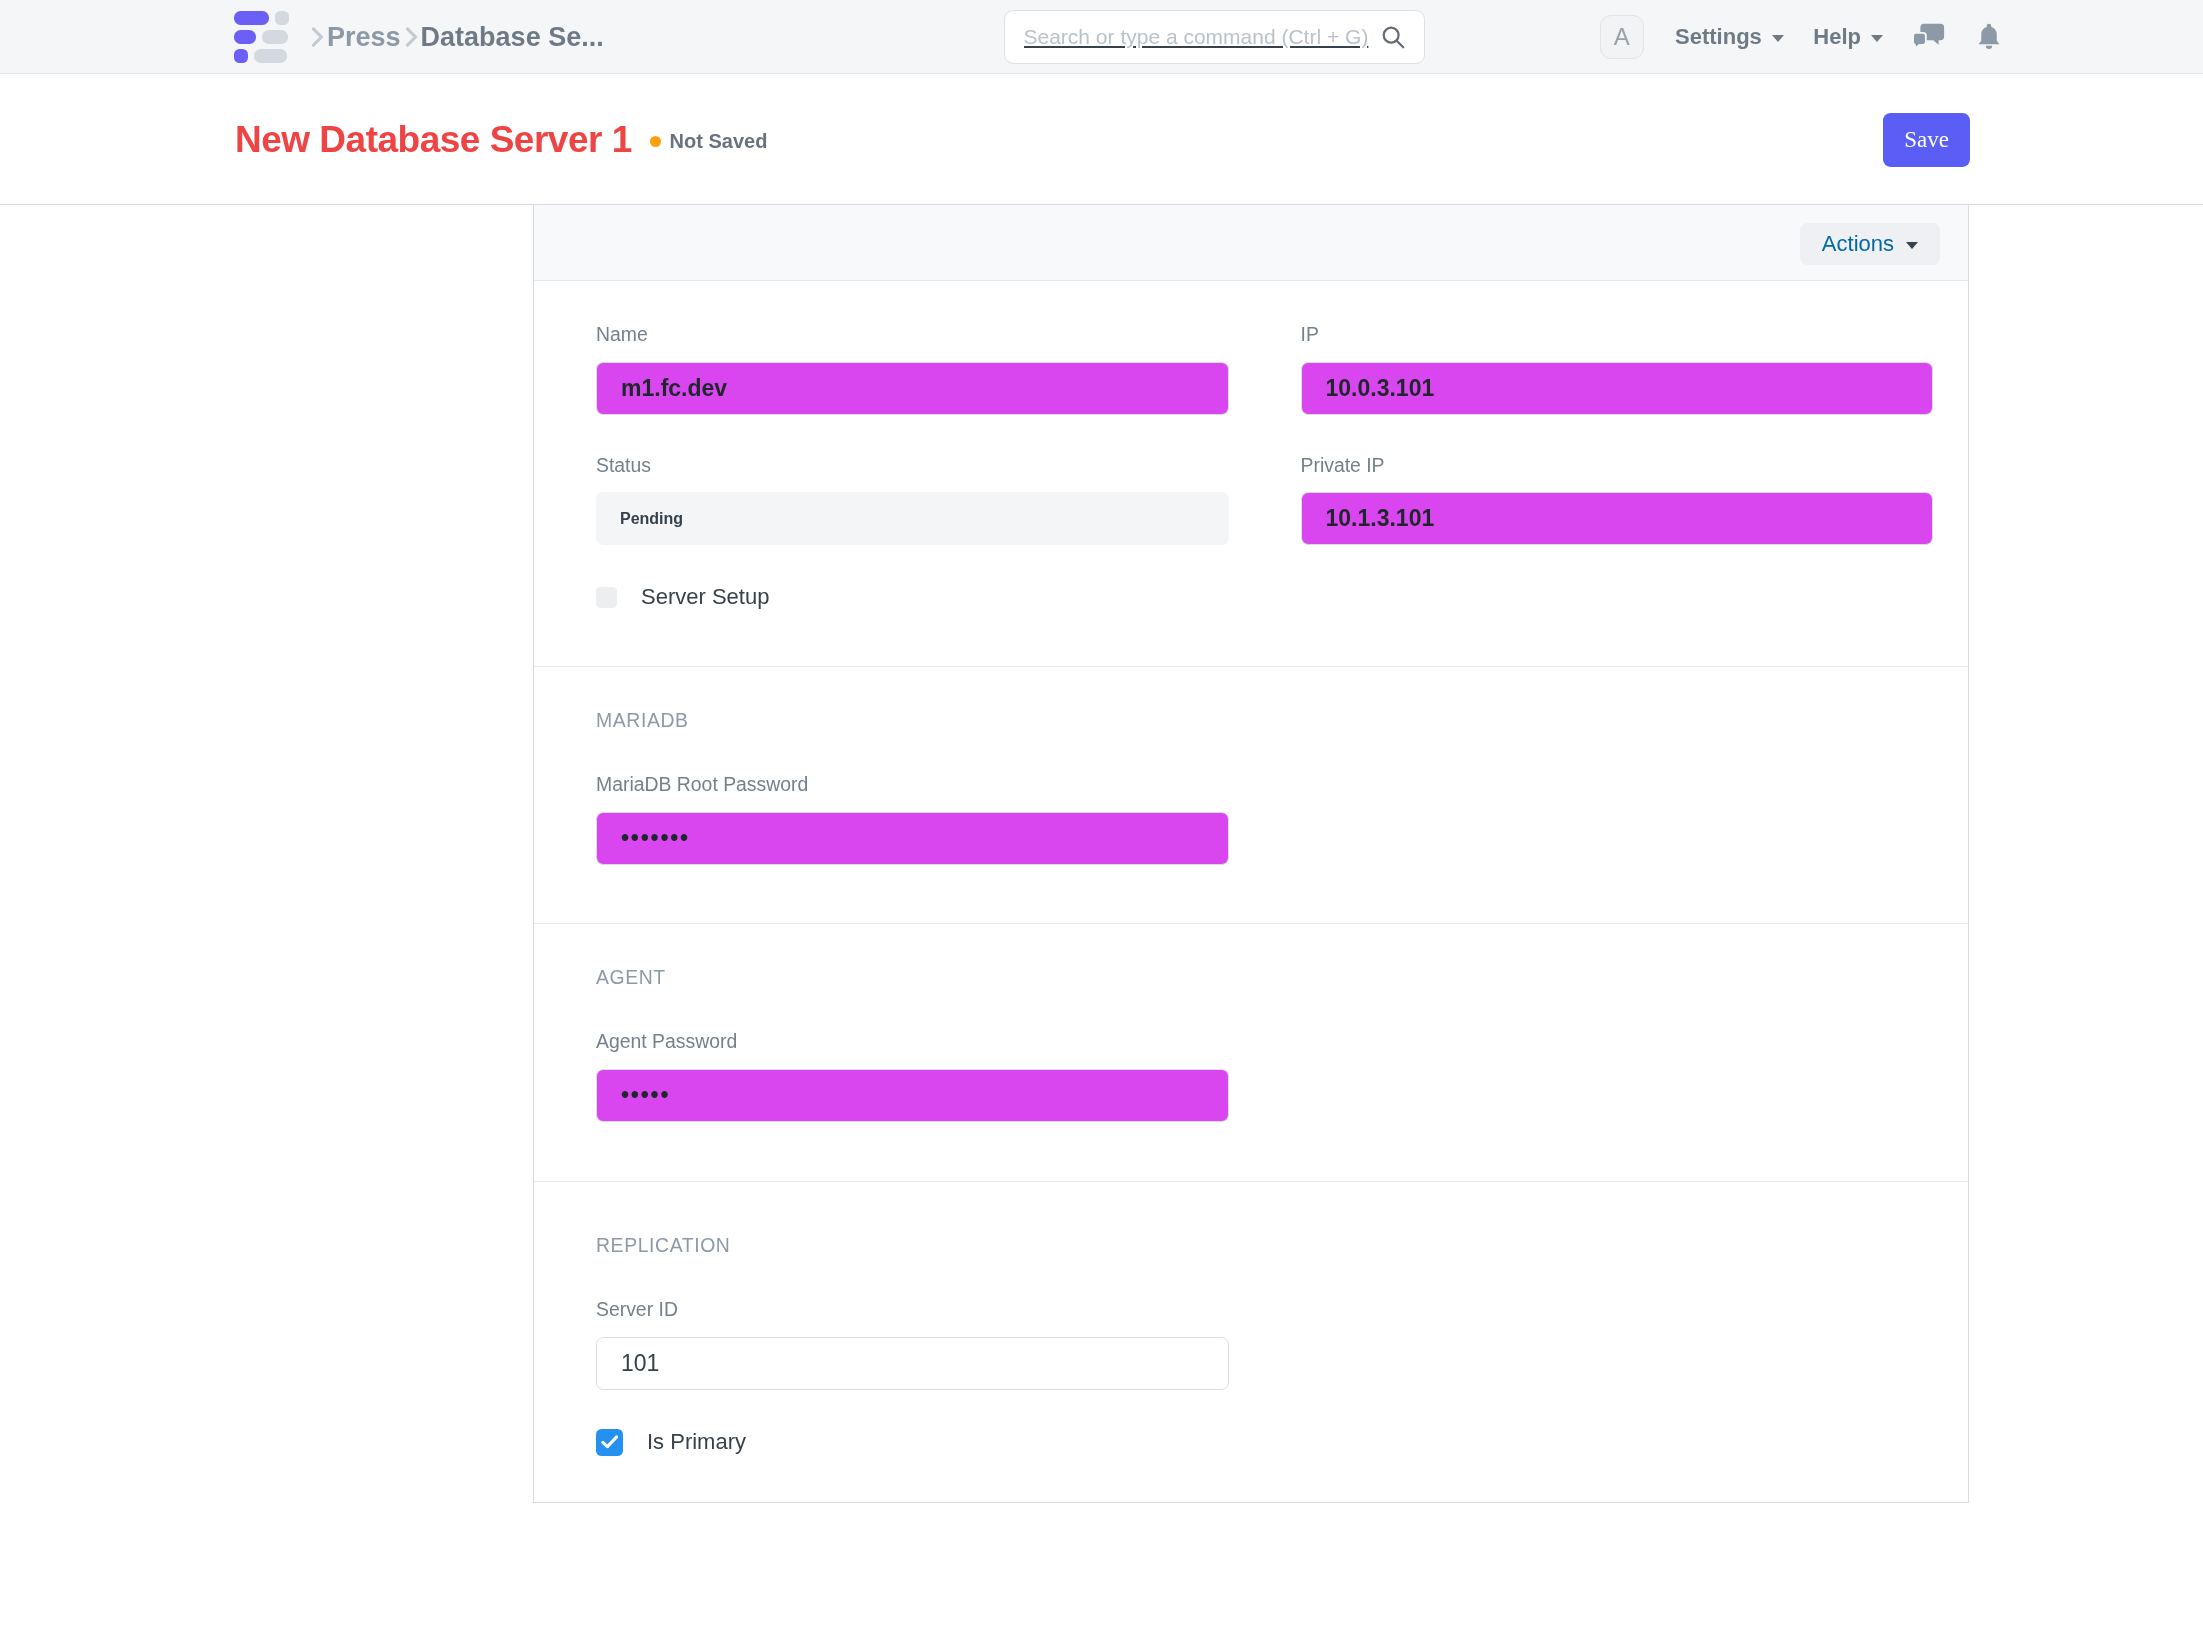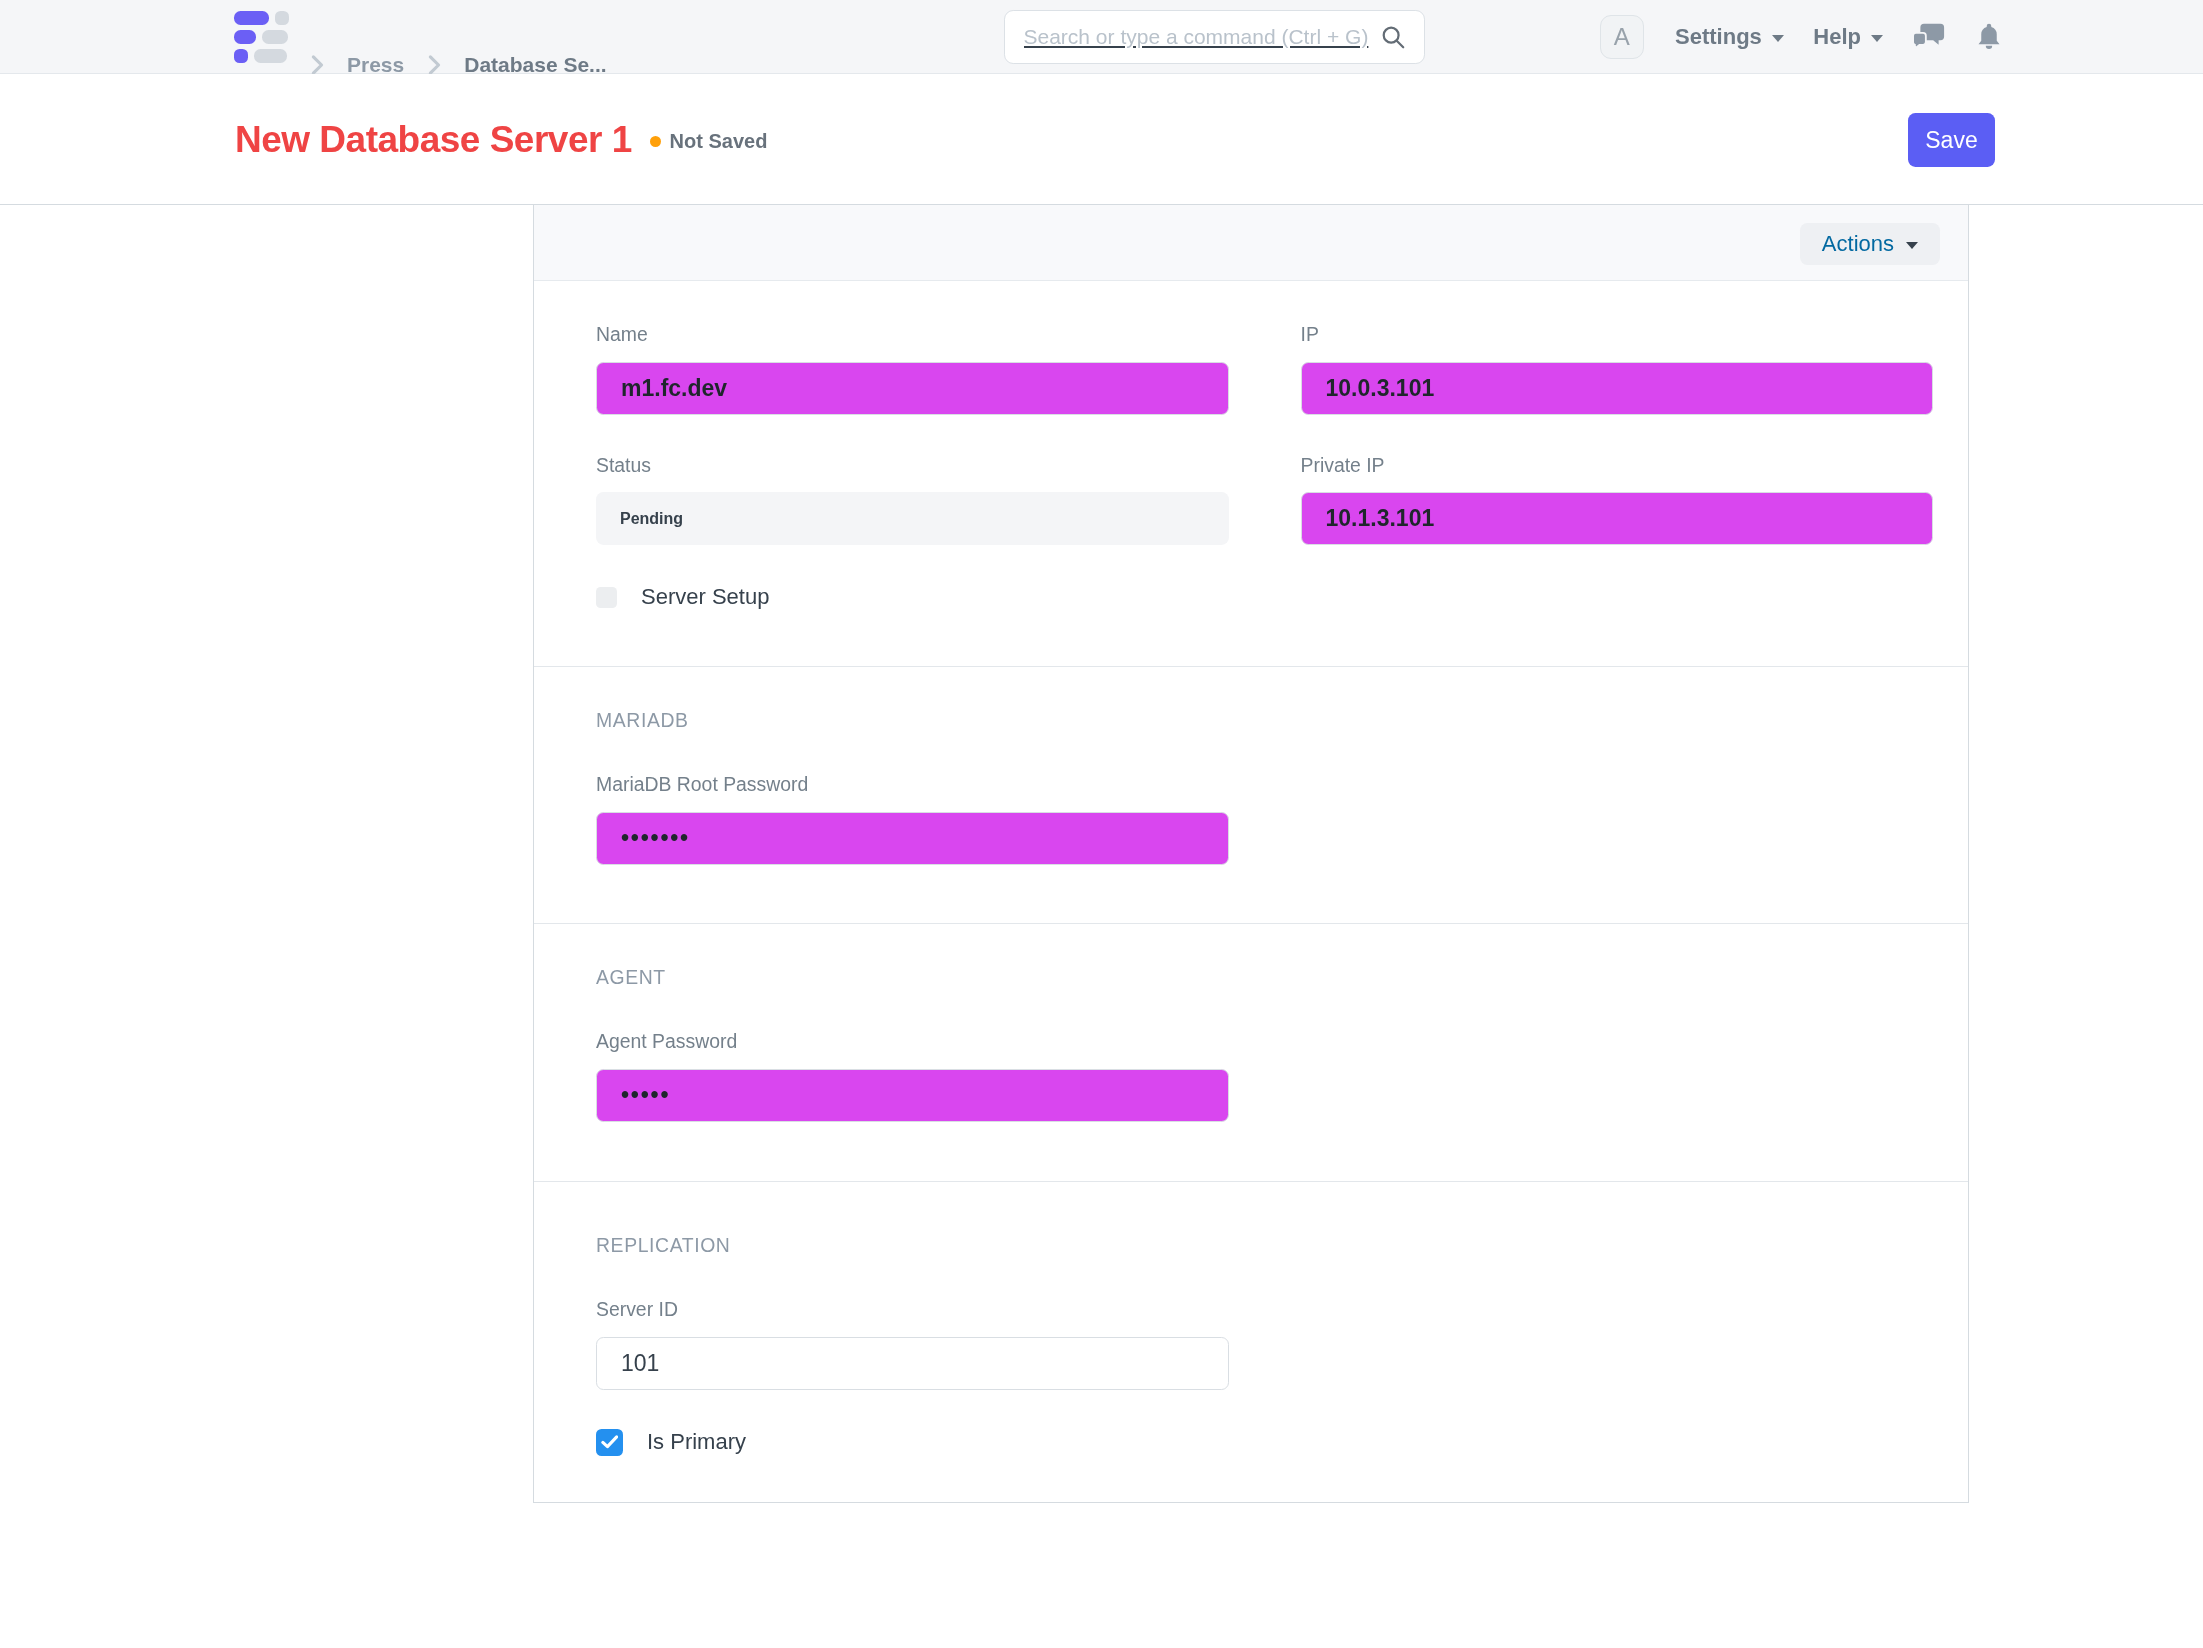--- a/index.html
+++ b/index.html
@@ -20,22 +20,22 @@
   .logo { position:absolute; left:234px; top:11px; width:61px; height:52px;
     display:flex; flex-direction:column; justify-content:space-between; }
   .logo-row { display:flex; gap:5.5px; align-items:center; }
   .lb { height:14px; border-radius:6.5px; }
   .lb.indigo { background:#6b5ff5; }
   .lb.gray   { background:#d4d9df; }
   .lb.w38 { width:35px; } .lb.w28 { width:26px; } .lb.w24 { width:22px; }
   .lb.w36 { width:33px; } .lb.sq  { width:14px; border-radius:5.5px; }
 
   .breadcrumb { position:absolute; left:307px; top:0; height:74px;
-    display:flex; align-items:center; gap:20px;
-    font-size:21px; font-weight:bold;margin-top:28px; }
+    display:flex; align-items:center; 
+    font-size:27px; font-weight:bold; }
   .crumb-press { color:#8d99a6; }
   .crumb-current { color:#6e7a86; }
   .chev svg { display:block; }
 
   .search-box {
     position:absolute; left:1004px; top:10px; width:421px; height:54px;
     background:#ffffff; border:0.9px solid #dce1e6; border-radius:9.2px;
     display:flex; align-items:center; padding:0 18.5px;
   }
   .search-box input {
@@ -64,22 +64,22 @@
   }
   .title-wrap { position:absolute; left:235px; top:0; height:131px;
     display:flex; align-items:center; gap:18.5px; }
   .page-title { font-size:37px; font-weight:bold; color:#ef4444; letter-spacing:-0.5px; }
   .indicator { display:flex; align-items:center; gap:8.3px; margin-top:3.7px; }
   .indicator-dot { width:11px; height:11px; border-radius:50%; background:#ffa00a; }
   .indicator-text { font-size:20px; font-weight:bold; color:#68727c;text-align:right; }
   .save-btn {
     position:absolute; left:1883px; top:39px; width:87px; height:54px;
     background:#5b5ef4; border:none; border-radius:7.4px;
-    color:#ffffff; font-size:23px; font-family:Liberation Sans, sans-serif; cursor:pointer;
-    display:flex; align-items:center; justify-content:center;margin-left:25px;
+    color:#ffffff; font-size:23px; font-family:Liberation Serif, serif; cursor:pointer;
+    display:flex; align-items:center; justify-content:center;
   }
 
   
   .form-container {
     position:absolute; left:533px; top:205px; width:1436px; height:1298px;
     border-left:0.9px solid #d5dbe0; border-right:0.9px solid #d5dbe0;
     border-bottom:0.9px solid #d5dbe0; background:#ffffff;
   }
   .form-toolbar { height:76px; background:#f8f9fb; border-bottom:0.9px solid #e6eaee;
     position:relative; }

